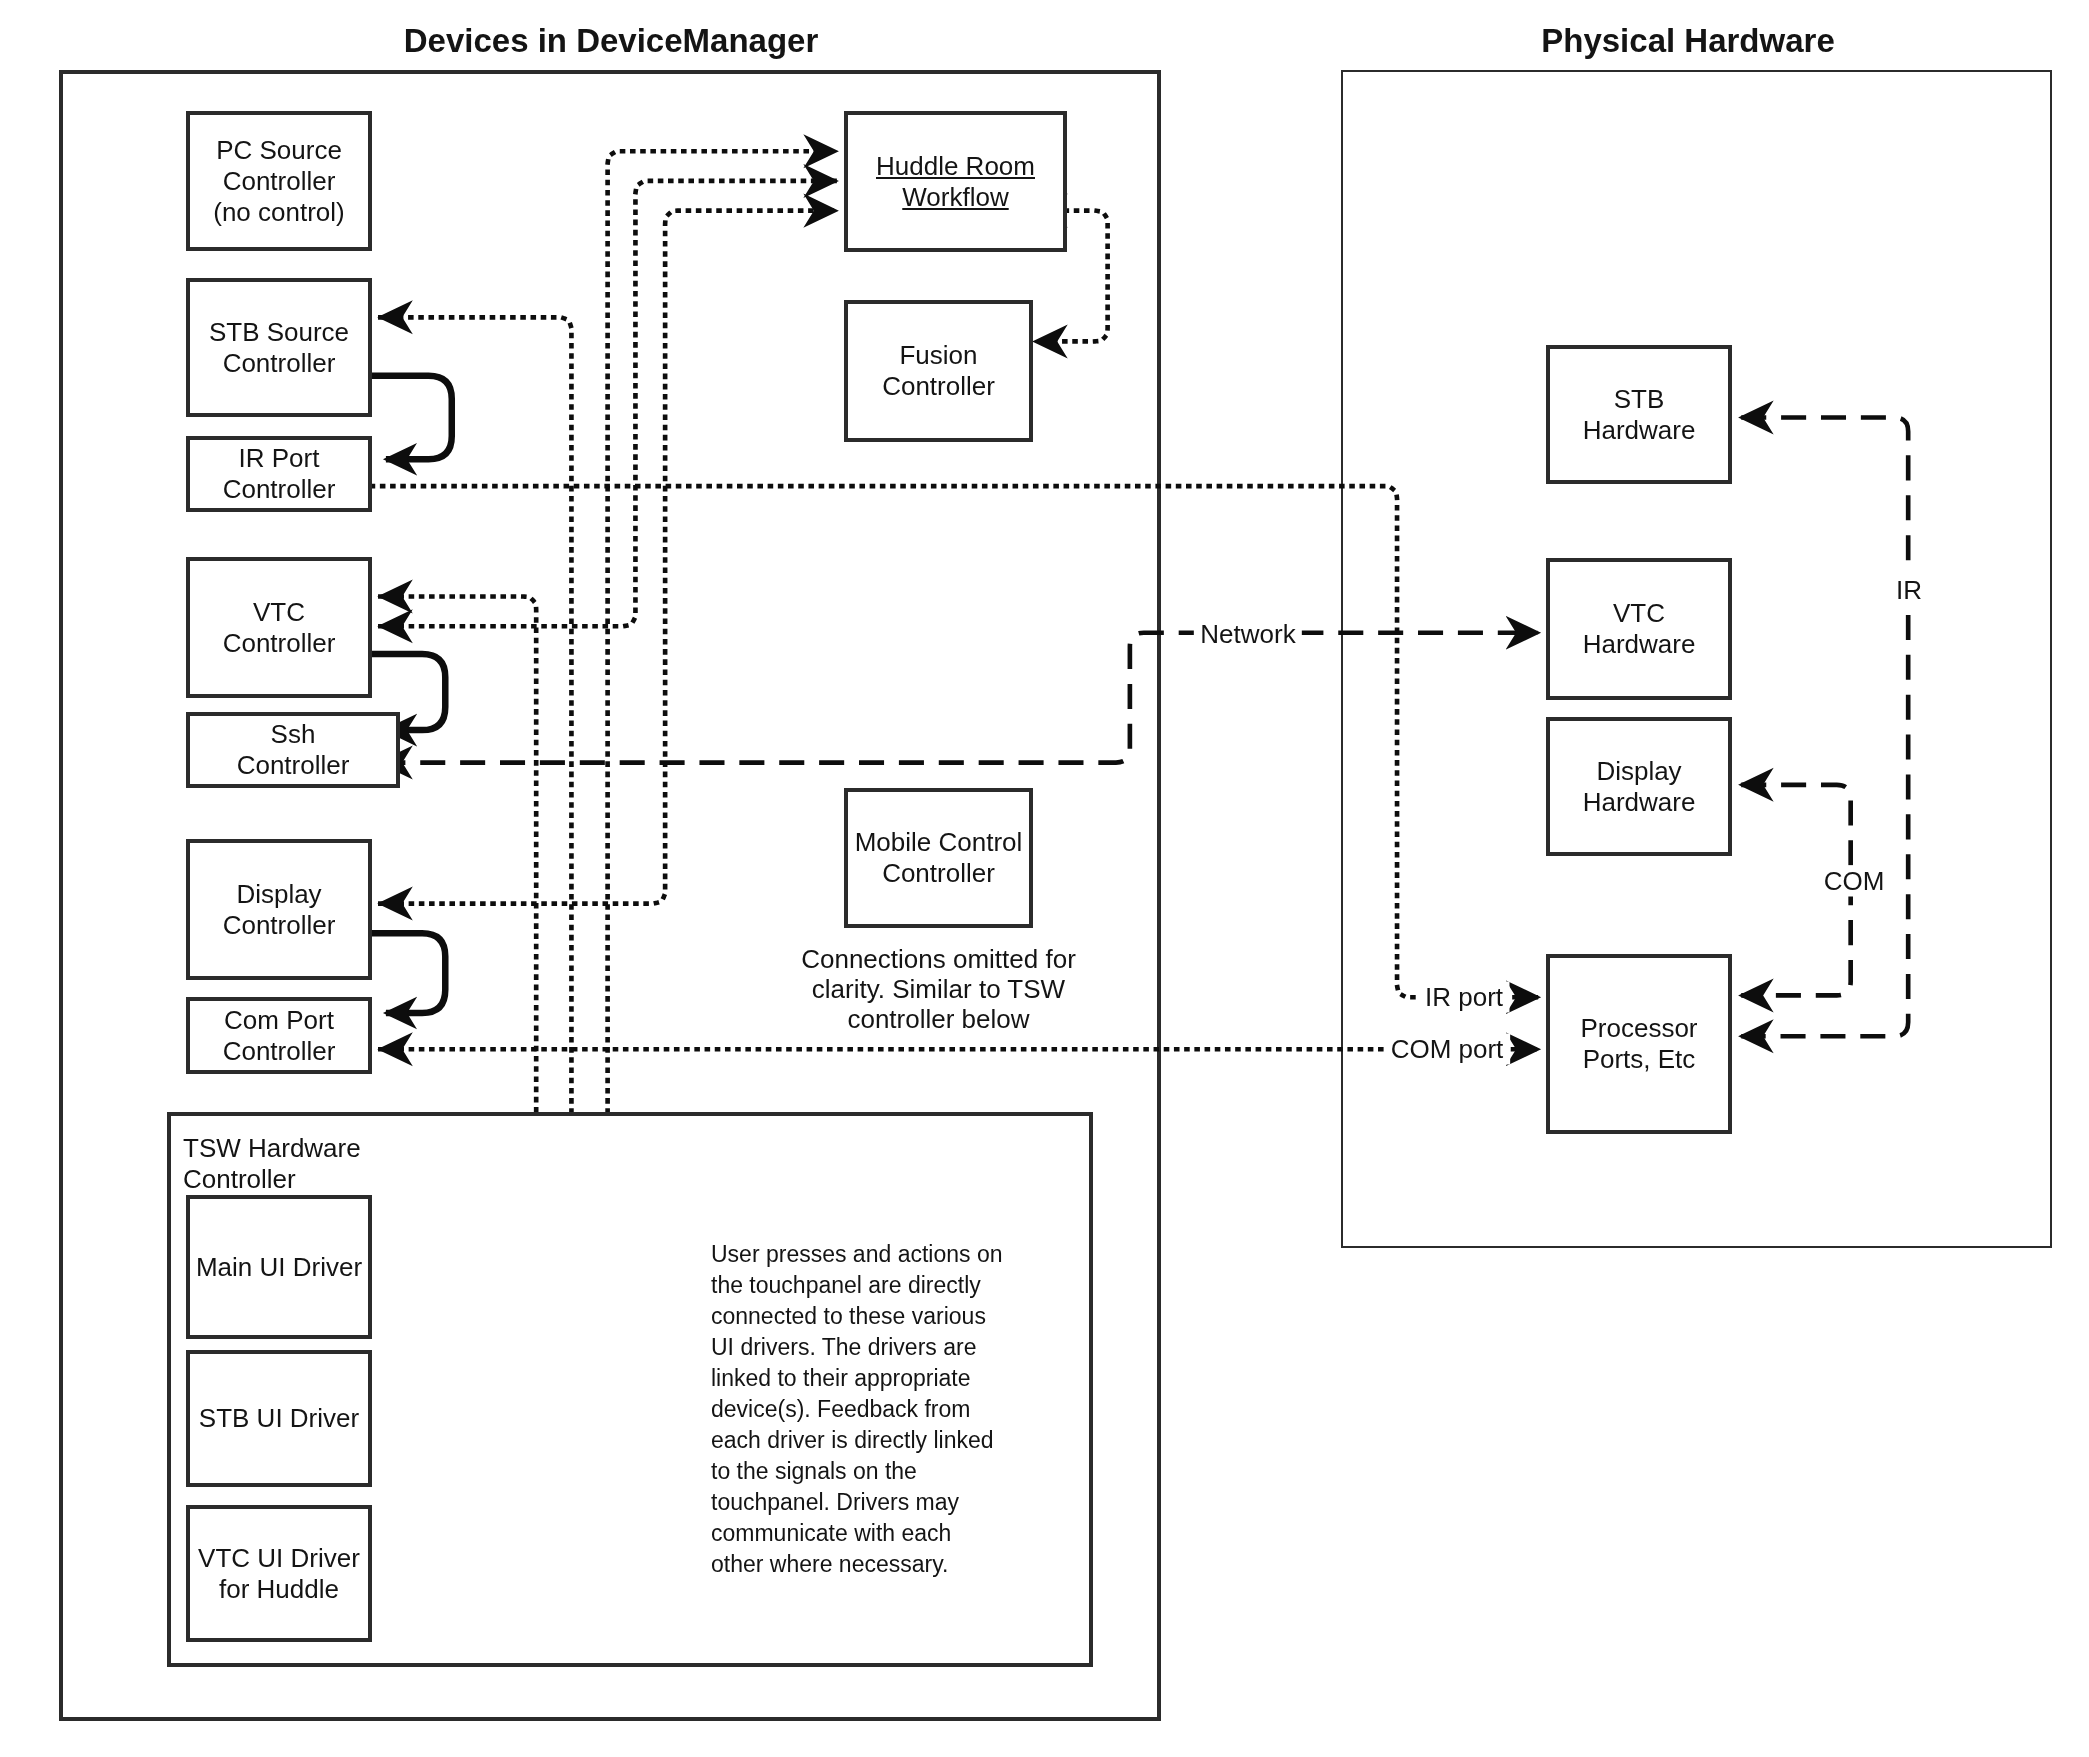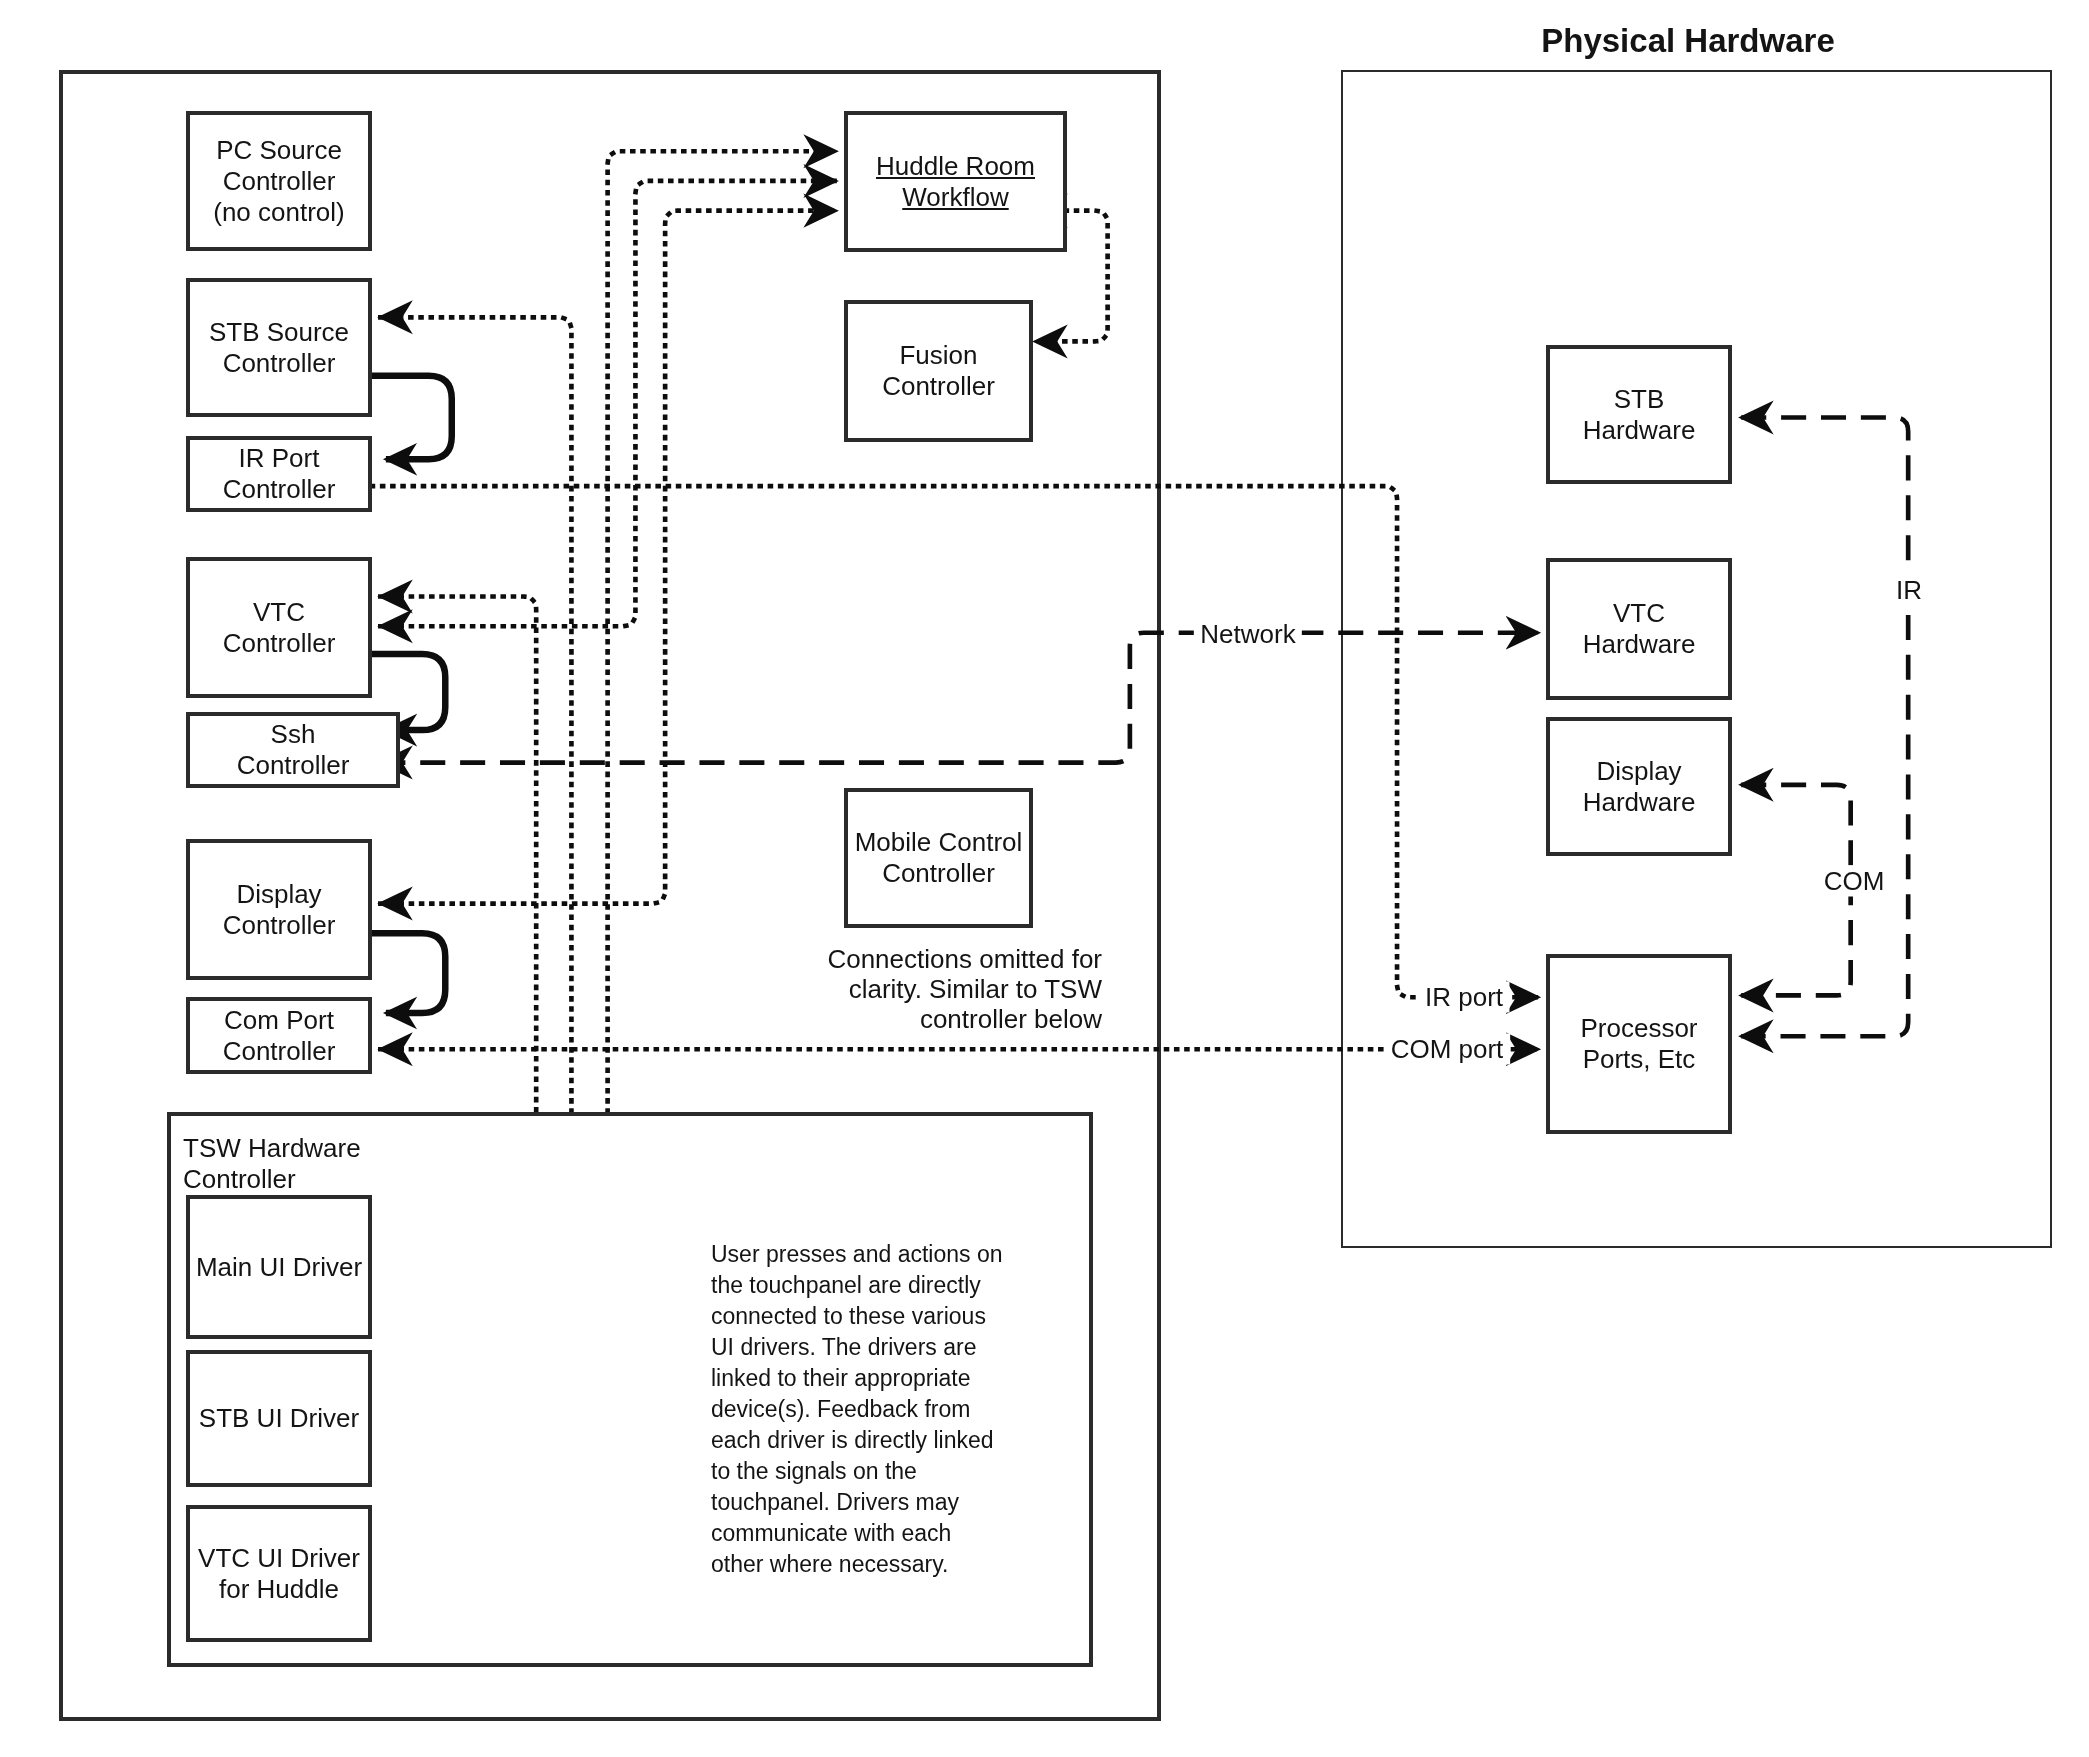--- a/index.html
+++ b/index.html
@@ -25,21 +25,21 @@
     text-align:center; font-size:26px; line-height:31px; white-space:pre-line;
     z-index:2; color:var(--text);
   }
   .title{
     position:absolute; transform:translateX(-50%); font-weight:bold;
     font-size:33px; white-space:nowrap; z-index:2;
   }
   .note{
     position:absolute; font-size:23px; line-height:31px; white-space:pre-line; z-index:2;
   }
-  .note.center{text-align:right; font-size:26px; line-height:30px;}
+  .note.center{text-align:center; font-size:26px; line-height:30px;}
   .group-label{
     position:absolute; font-size:26px; line-height:31px; white-space:pre-line; z-index:2;
   }
   .edge-label{
     position:absolute; transform:translate(-50%,-50%); background:#fff;
     padding:0 6.5px; font-size:26px; white-space:nowrap; z-index:3;
   }
 </style>
 </head>
 <body>
@@ -74,20 +74,21 @@
       <path d="M 1877 846 H 1980 Q 1995 846 1995 861 V 1058 Q 1995 1073 1980 1073 H 1877" marker-start="url(#arrow)" marker-end="url(#arrow)"></path>
     </g>
 
     <g fill="none" stroke="#0d0d0d" stroke-width="7">
       <path d="M 401 405 H 462 Q 487 405 487 430 V 470 Q 487 495 462 495 H 416" marker-end="url(#arrowS)"></path>
       <path d="M 401 705 H 455 Q 480 705 480 730 V 762 Q 480 787 455 787 H 416" marker-end="url(#arrowS)"></path>
       <path d="M 401 1006 H 455 Q 480 1006 480 1031 V 1067 Q 480 1092 455 1092 H 416" marker-end="url(#arrowS)"></path>
     </g>
   </svg>
 
+  <div class="title" style="left:611px; top:22px;">Devices in DeviceManager</div>
   <div class="title" style="left:1688px; top:22px;">Physical Hardware</div>
 
   <div class="group" style="left:59px; top:70px; width:1102px; height:1651px;"></div>
   <div class="group thin" style="left:1341px; top:70px; width:711px; height:1178px;"></div>
   <div class="group" style="left:167px; top:1112px; width:926px; height:555px; background:#fff; z-index:1;"></div>
   <div class="group-label" style="left:183px; top:1133px;">TSW Hardware
 Controller</div>
 
   <div class="node" style="left:186px; top:111px; width:186px; height:140px;">PC Source
 Controller

